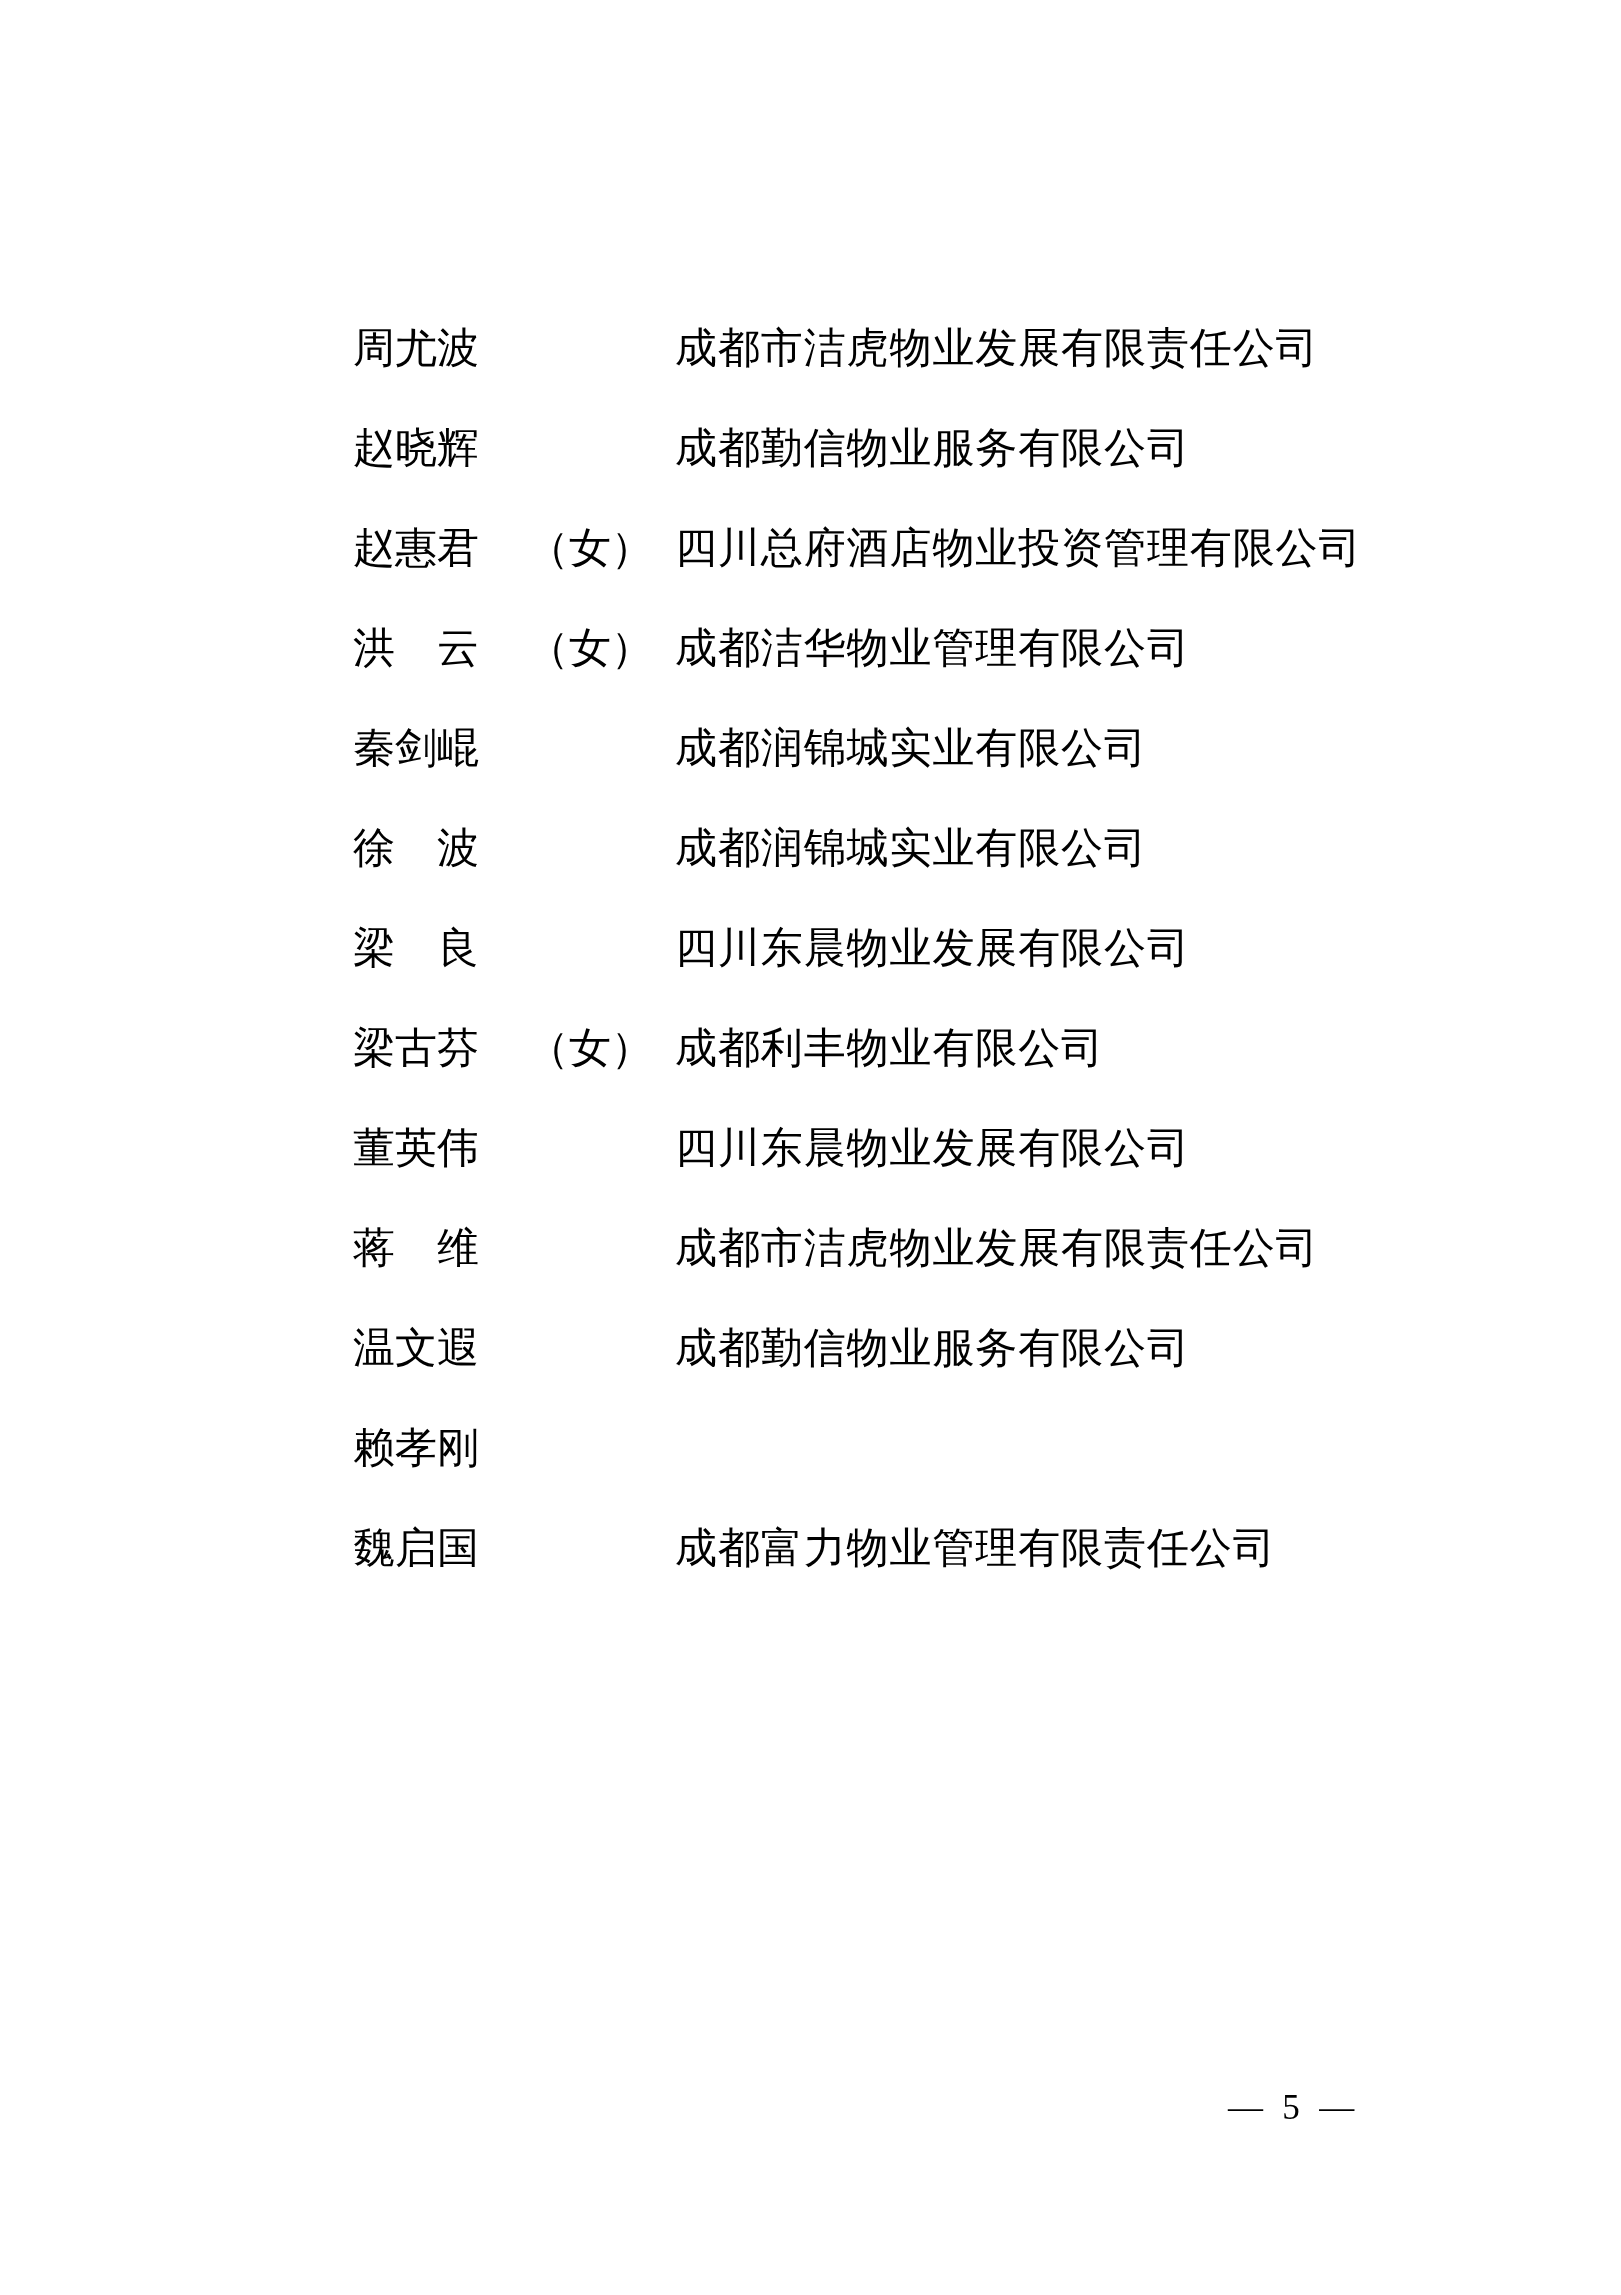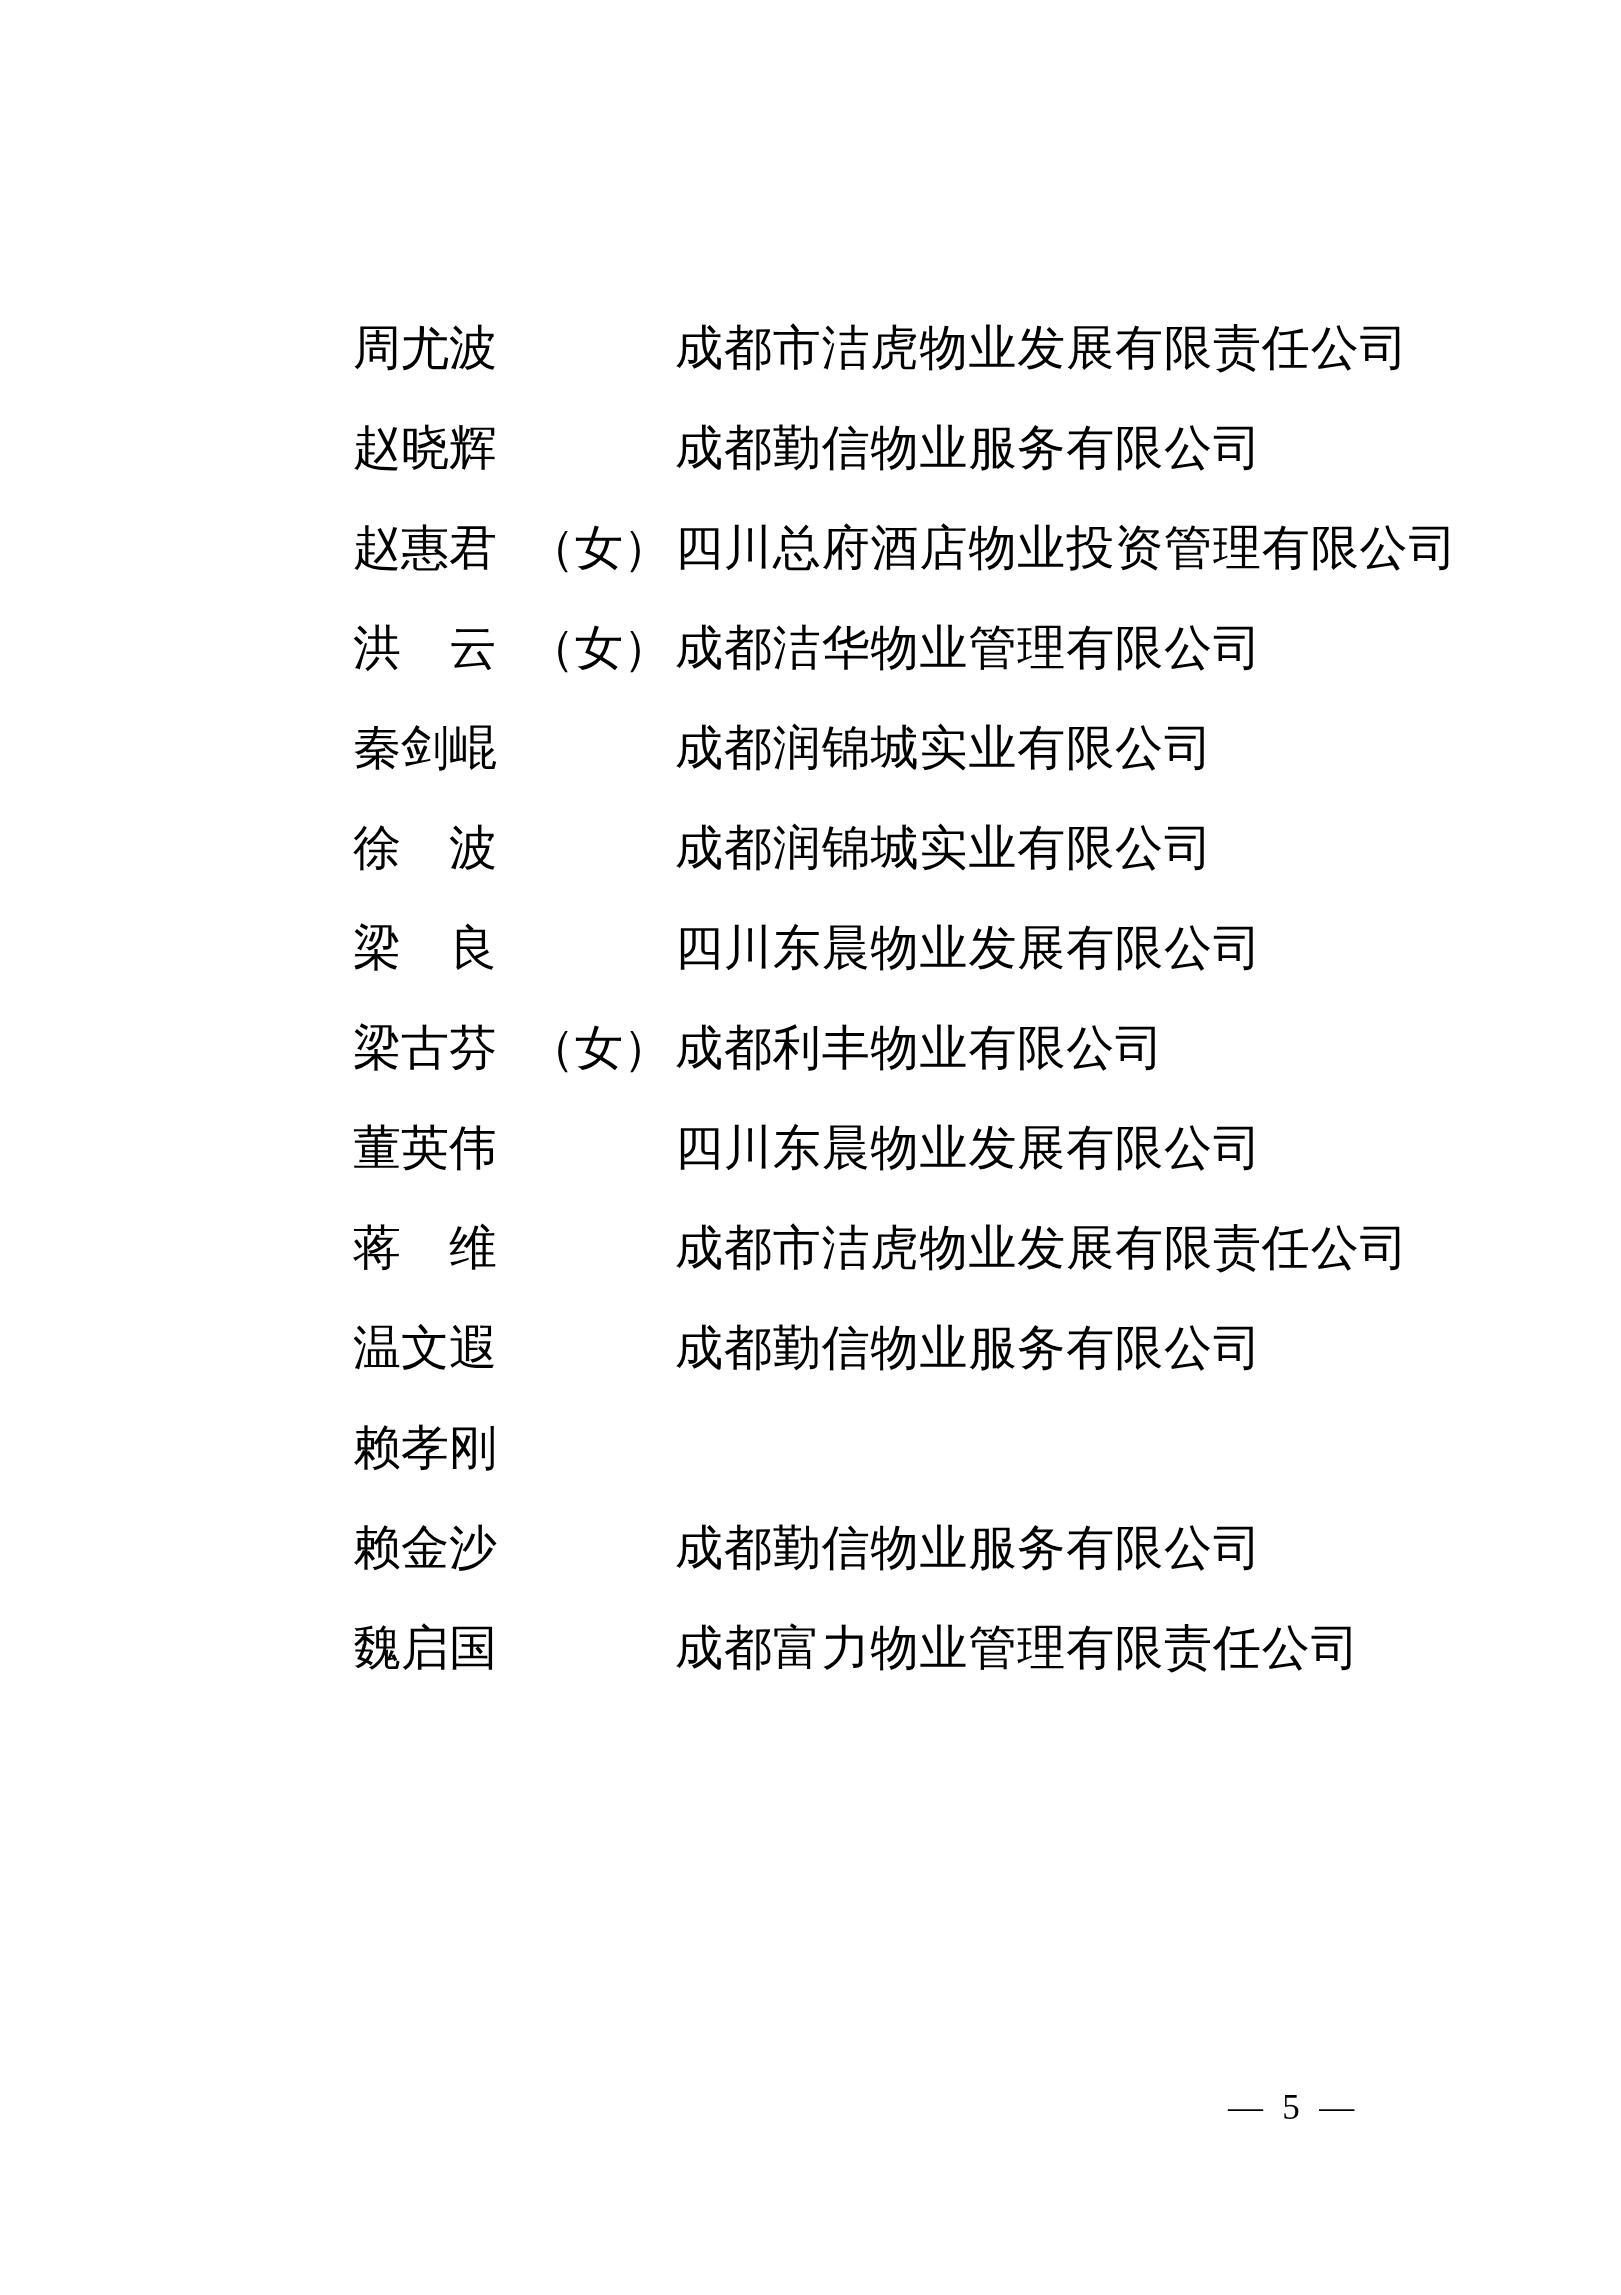--- a/index.html
+++ b/index.html
@@ -24,21 +24,21 @@
     position: absolute;
     left: 353px;
     top: 298px;
     width: 1111px;
   }
   .row {
     height: 100px;
     display: flex;
     align-items: center;
     white-space: nowrap;
-    font-size: 48px;
+    font-size: 42px;
     line-height: 1;
   }
   .name {
     display: inline-block;
     width: 130px;
     flex: 0 0 130px;
   }
   .gender {
     display: inline-block;
     width: 192px;
@@ -131,25 +131,20 @@
       <span class="name">温文遐</span>
       <span class="gender"></span>
       <span class="company">成都勤信物业服务有限公司</span>
     </div>
 
     <div class="row">
       <span class="name">赖孝刚</span>
       <span class="gender"></span>
     </div>
 
-    <div class="row">
-      <span class="name">赖金沙</span>
-      <span class="gender"></span>
-      <span class="company">成都勤信物业服务有限公司</span>
-    </div>
 
     <div class="row">
       <span class="name">魏启国</span>
       <span class="gender"></span>
       <span class="company">成都富力物业管理有限责任公司</span>
     </div>
   </div>
 
   <div class="footer">— 5 —</div>
 

